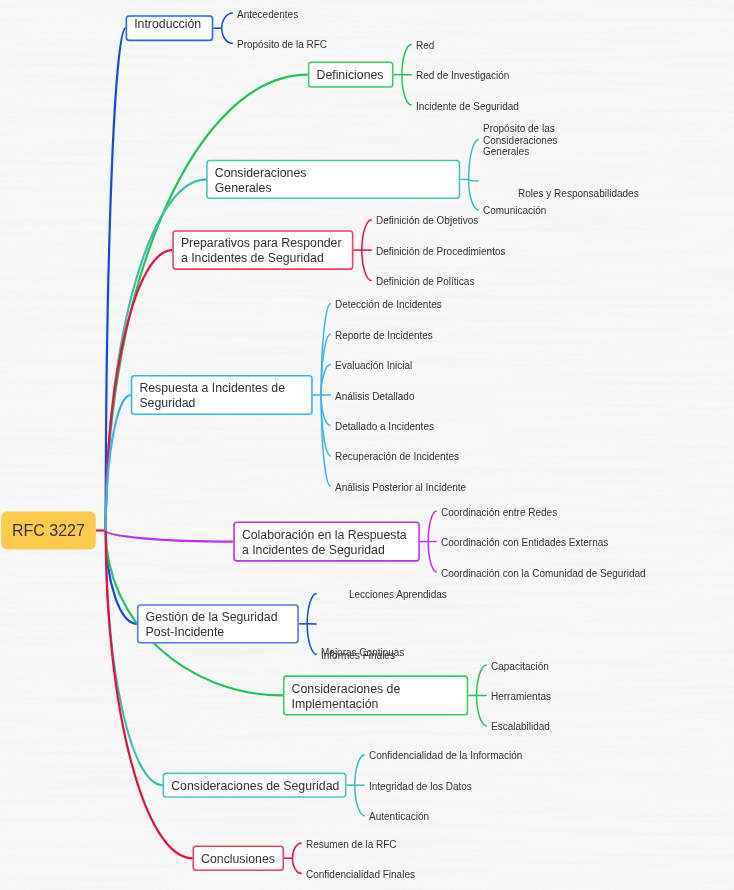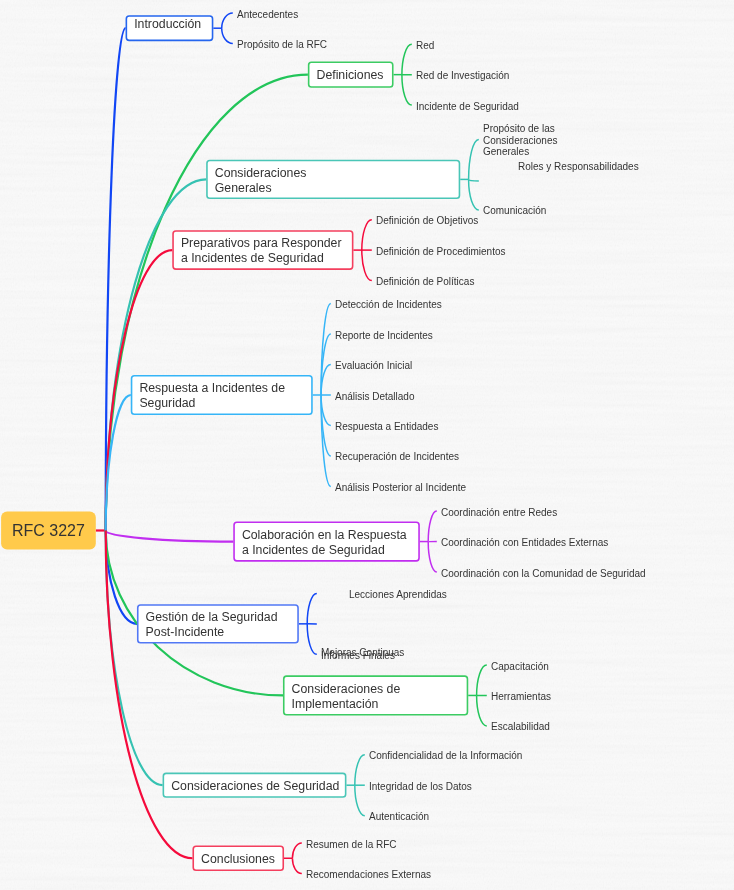--- a/index.html
+++ b/index.html
@@ -112,47 +112,47 @@
       <div class="lbl rootlbl" style="left: 1.1px; top: 511.5px; width: 94.7px; height: 38px; font-size: 16px; color: rgb(51, 51, 51);">RFC 3227</div>
       <div class="lbl boxlbl" style="left: 134.2px; top: 15.3px; height: 16px;"><div>Introducción</div></div>
       <div class="lbl leaflbl" style="left: 237px; top: 8.5px;"><div>Antecedentes</div></div>
       <div class="lbl leaflbl" style="left: 237px; top: 38.9px;"><div>Propósito de la RFC</div></div>
       <div class="lbl boxlbl" style="left: 316.5px; top: 61.5px; height: 26.3px;"><div>Definiciones</div></div>
       <div class="lbl leaflbl" style="left: 416px; top: 39.7px;"><div>Red</div></div>
       <div class="lbl leaflbl" style="left: 416px; top: 70.2px;"><div>Red de Investigación</div></div>
       <div class="lbl leaflbl" style="left: 416px; top: 100.6px;"><div>Incidente de Seguridad</div></div>
       <div class="lbl boxlbl" style="left: 214.8px; top: 159.8px; height: 39.2px;"><div>Consideraciones</div><div>Generales</div></div>
       <div class="lbl leaflbl" style="left: 483px; top: 123.4px;"><div>Propósito de las</div><div>Consideraciones</div><div>Generales</div></div>
-      <div class="lbl leaflbl" style="left: 483px; top: 161px; padding-left: 35px;"><div>Roles y Responsabilidades</div></div>
+      <div class="lbl leaflbl" style="left: 483px; top: 188px; padding-left: 35px;"><div>Roles y Responsabilidades</div></div>
       <div class="lbl leaflbl" style="left: 483px; top: 205.4px;"><div>Comunicación</div></div>
       <div class="lbl boxlbl" style="left: 180.9px; top: 230.3px; height: 39.6px;"><div>Preparativos para Responder</div><div>a Incidentes de Seguridad</div></div>
       <div class="lbl leaflbl" style="left: 376px; top: 215.2px;"><div>Definición de Objetivos</div></div>
       <div class="lbl leaflbl" style="left: 376px; top: 245.6px;"><div>Definición de Procedimientos</div></div>
       <div class="lbl leaflbl" style="left: 376px; top: 276.1px;"><div>Definición de Políticas</div></div>
       <div class="lbl boxlbl" style="left: 139.4px; top: 375px; height: 40px;"><div>Respuesta a Incidentes de</div><div>Seguridad</div></div>
       <div class="lbl leaflbl" style="left: 335px; top: 299.1px;"><div>Detección de Incidentes</div></div>
       <div class="lbl leaflbl" style="left: 335px; top: 329.6px;"><div>Reporte de Incidentes</div></div>
       <div class="lbl leaflbl" style="left: 335px; top: 360.1px;"><div>Evaluación Inicial</div></div>
       <div class="lbl leaflbl" style="left: 335px; top: 390.5px;"><div>Análisis Detallado</div></div>
-      <div class="lbl leaflbl" style="left: 335px; top: 420.9px;"><div>Respuesta a Entidades</div></div>
+      <div class="lbl leaflbl" style="left: 335px; top: 420.9px;"><div>Detallado a Incidentes</div></div>
       <div class="lbl leaflbl" style="left: 335px; top: 451.4px;"><div>Recuperación de Incidentes</div></div>
       <div class="lbl leaflbl" style="left: 335px; top: 481.9px;"><div>Análisis Posterior al Incidente</div></div>
       <div class="lbl boxlbl" style="left: 241.9px; top: 521.5px; height: 40.1px;"><div>Colaboración en la Respuesta</div><div>a Incidentes de Seguridad</div></div>
       <div class="lbl leaflbl" style="left: 441px; top: 506.6px;"><div>Coordinación entre Redes</div></div>
       <div class="lbl leaflbl" style="left: 441px; top: 537px;"><div>Coordinación con Entidades Externas</div></div>
       <div class="lbl leaflbl" style="left: 441px; top: 567.5px;"><div>Coordinación con la Comunidad de Seguridad</div></div>
       <div class="lbl boxlbl" style="left: 145.6px; top: 604.2px; height: 39.3px;"><div>Gestión de la Seguridad</div><div>Post-Incidente</div></div>
       <div class="lbl leaflbl" style="left: 321px; top: 588.9px; padding-left: 28px;"><div>Lecciones Aprendidas</div></div>
       <div class="lbl leaflbl" style="left: 321px; top: 619.4px; margin-top: 28px;"><div>Mejoras Continuas</div></div>
       <div class="lbl leaflbl" style="left: 321px; top: 649.8px;"><div>Informes Finales</div></div>
       <div class="lbl boxlbl" style="left: 291.6px; top: 675.4px; height: 40.1px;"><div>Consideraciones de</div><div>Implementación</div></div>
       <div class="lbl leaflbl" style="left: 491px; top: 660.5px;"><div>Capacitación</div></div>
       <div class="lbl leaflbl" style="left: 491px; top: 690.9px;"><div>Herramientas</div></div>
       <div class="lbl leaflbl" style="left: 491px; top: 721.4px;"><div>Escalabilidad</div></div>
       <div class="lbl boxlbl" style="left: 171.2px; top: 772.6px; height: 25.2px;"><div>Consideraciones de Seguridad</div></div>
       <div class="lbl leaflbl" style="left: 369px; top: 750.2px;"><div>Confidencialidad de la Información</div></div>
       <div class="lbl leaflbl" style="left: 369px; top: 780.7px;"><div>Integridad de los Datos</div></div>
       <div class="lbl leaflbl" style="left: 369px; top: 811.2px;"><div>Autenticación</div></div>
       <div class="lbl boxlbl" style="left: 201.1px; top: 845.5px; height: 25.5px;"><div>Conclusiones</div></div>
       <div class="lbl leaflbl" style="left: 306px; top: 838.5px;"><div>Resumen de la RFC</div></div>
-      <div class="lbl leaflbl" style="left: 306px; top: 869px;"><div>Recomendaciones Externas</div></div>
+      <div class="lbl leaflbl" style="left: 306px; top: 869px;"><div>Confidencialidad Finales</div></div>
     </div>
 </div>
 
 </body></html>

